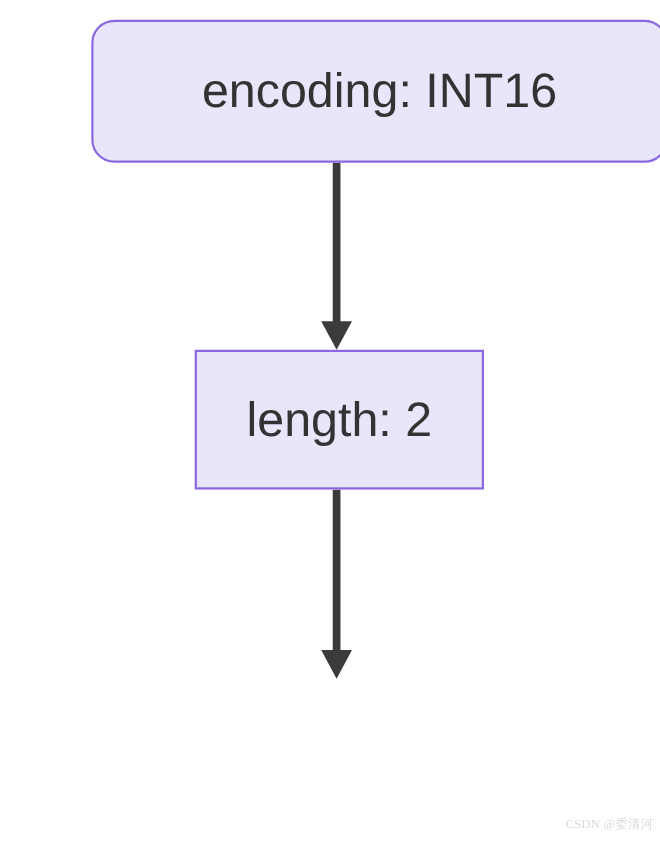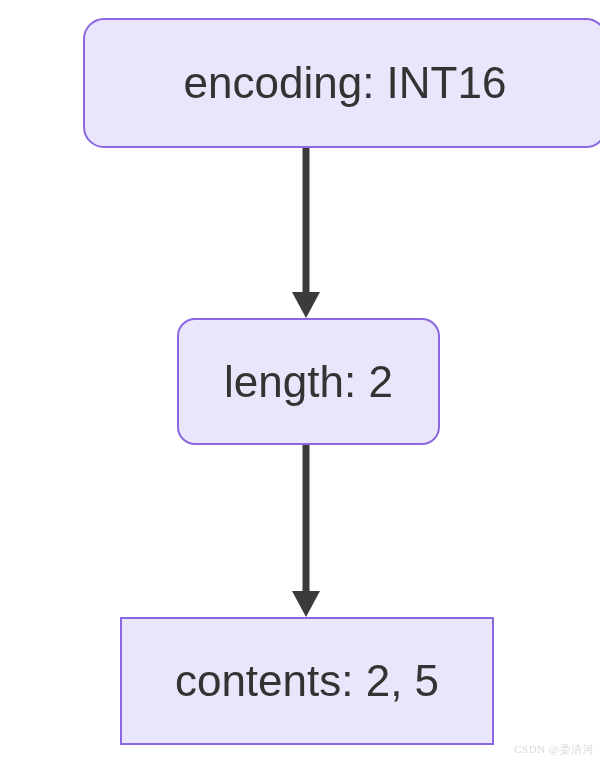--- a/index.html
+++ b/index.html
@@ -40,21 +40,20 @@
     top: 18px;
     width: 524px;
     height: 130px;
     border-radius: 21px;
   }
   #node-length {
     left: 177px;
     top: 318px;
     width: 263px;
     height: 127px;
-    border-radius: 18px;
   }
   #node-contents {
     left: 120px;
     top: 617px;
     width: 374px;
     height: 128px;
   }
   .edge-layer {
     position: absolute;
     left: 0;
@@ -92,19 +91,16 @@
   </svg>
 
   <div class="node" id="node-encoding">
     <span>encoding: INT16</span>
   </div>
 
   <div class="node" id="node-length">
     <span>length: 2</span>
   </div>
 
-  <div class="node" id="node-contents">
-    <span>contents: 2, 5</span>
-  </div>
 
   <div class="watermark">CSDN @委清河</div>
 
 </div>
 
 </body></html>

